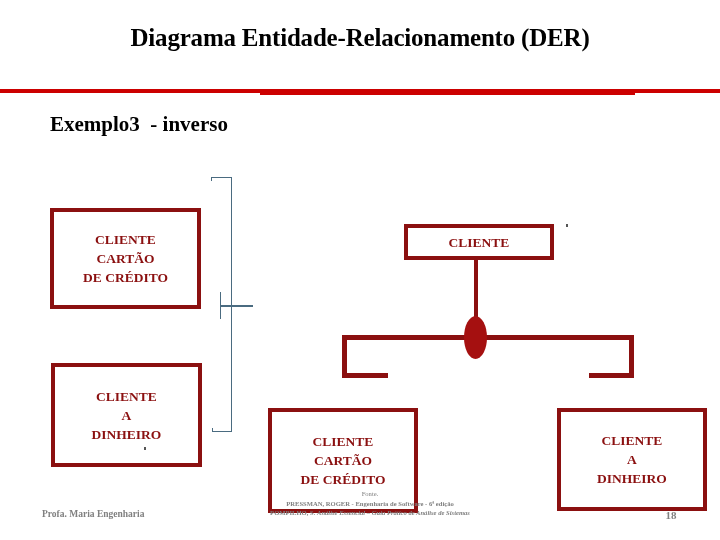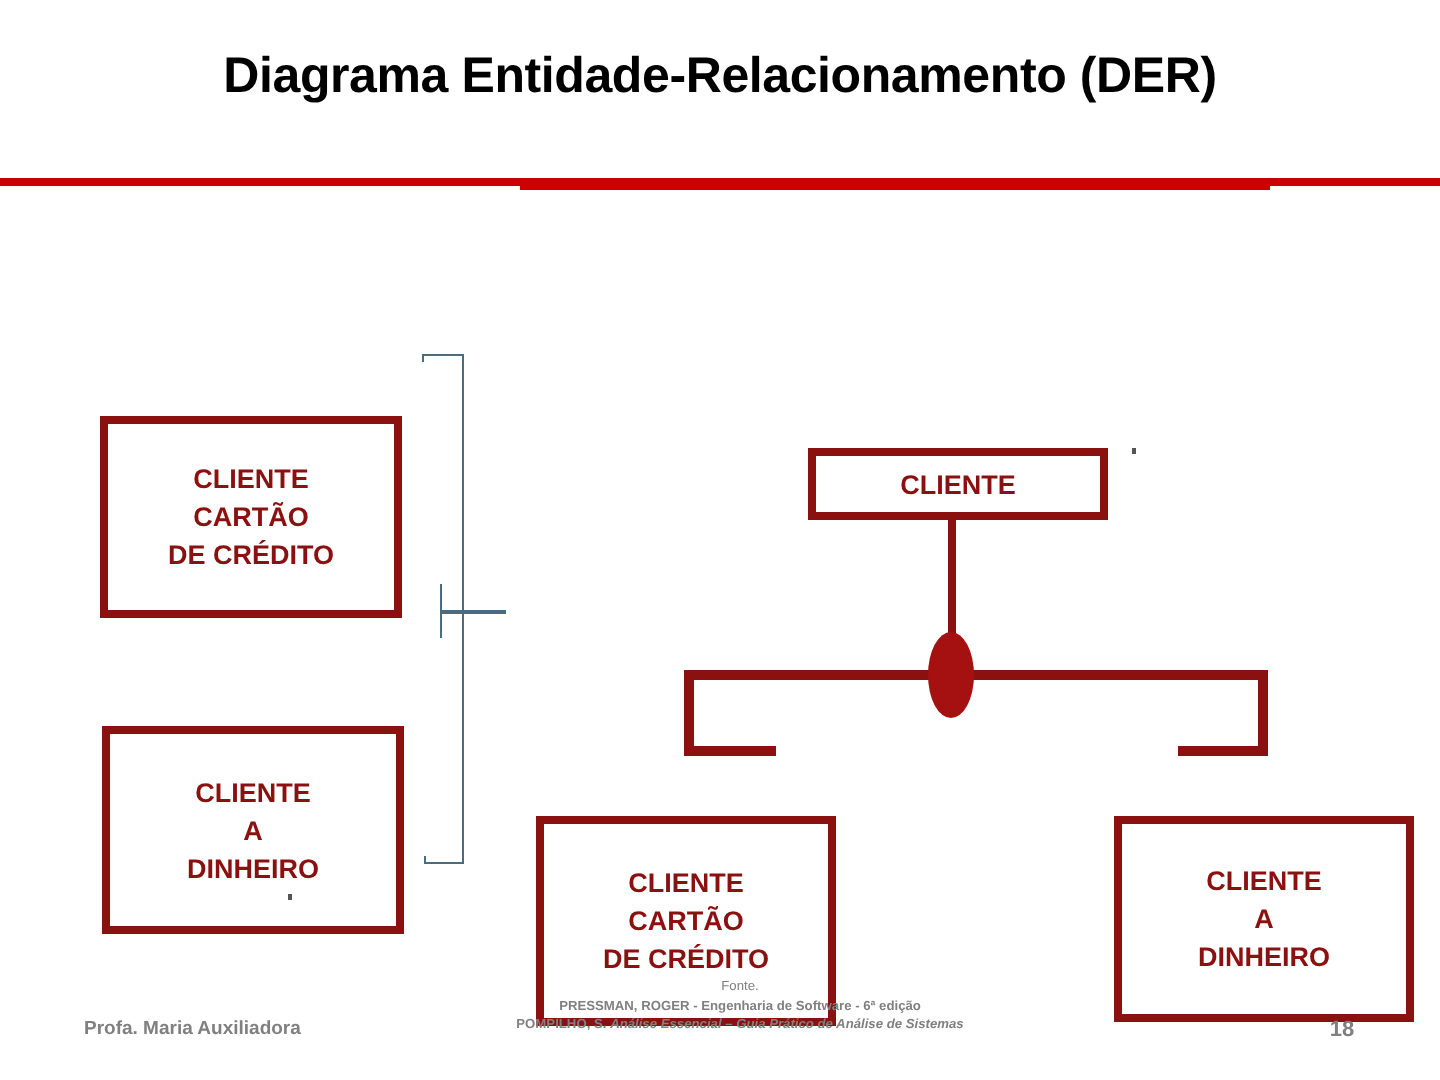--- a/index.html
+++ b/index.html
@@ -14,20 +14,21 @@
     overflow: hidden;
     position: relative;
   }
   #slide {
     position: absolute;
     left: 0;
     top: 0;
     width: 624px;
     height: 540px;
     background: #ffffff;
+    font-family: Liberation Serif, serif;
   }
 
   
   .slide-title {
     position: absolute;
     left: 0;
     top: 23px;
     width: 720px;
     text-align: center;
     font-size: 25px;
@@ -173,20 +174,21 @@
 </style>
 </head>
 <body>
 
 <div id="slide">
 
   <div class="slide-title">Diagrama Entidade-Relacionamento (DER)</div>
   <div class="title-rule"></div>
   <div class="title-rule seg2"></div>
 
+  <div class="subtitle">Exemplo3  - inverso</div>
 
   <div class="brace" id="brace-v"></div>
   <div class="brace" id="brace-t-h"></div>
   <div class="brace" id="brace-t-cap"></div>
   <div class="brace" id="brace-b-h"></div>
   <div class="brace" id="brace-b-cap"></div>
   <div class="brace" id="brace-mid-v"></div>
   <div class="brace" id="brace-mid-h"></div>
 
   <div class="conn" id="conn-v-top"></div>
@@ -212,21 +214,21 @@
 CARTÃO
 DE CRÉDITO</div>
 
   <div class="entity" id="ent-br">CLIENTE
 A
 DINHEIRO</div>
 
   <div class="dot" id="dot-1"></div>
   <div class="dot" id="dot-2"></div>
 
-  <div class="footer-left">Profa. Maria Auxiliadora</div>
+  <div class="footer-left">Profa. Maria Engenharia</div>
 
   <div class="footer-source">
     <div class="src-line1">Fonte.</div>
     <div class="src-line2">PRESSMAN, ROGER - Engenharia de Software  - 6ª edição</div>
     <div class="src-line3"><span>POMPILHO, S. </span><span class="ital">Análise Essencial – Guia Prático de Análise de Sistemas</span></div>
   </div>
 
   <div class="footer-page">18</div>
 
 </div>

